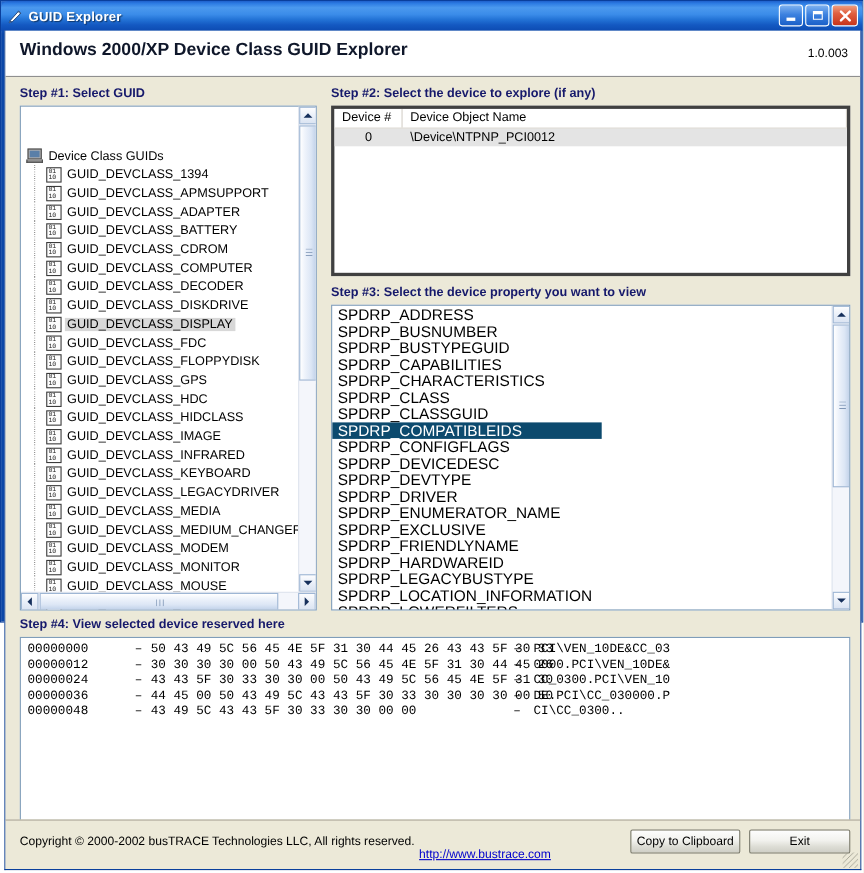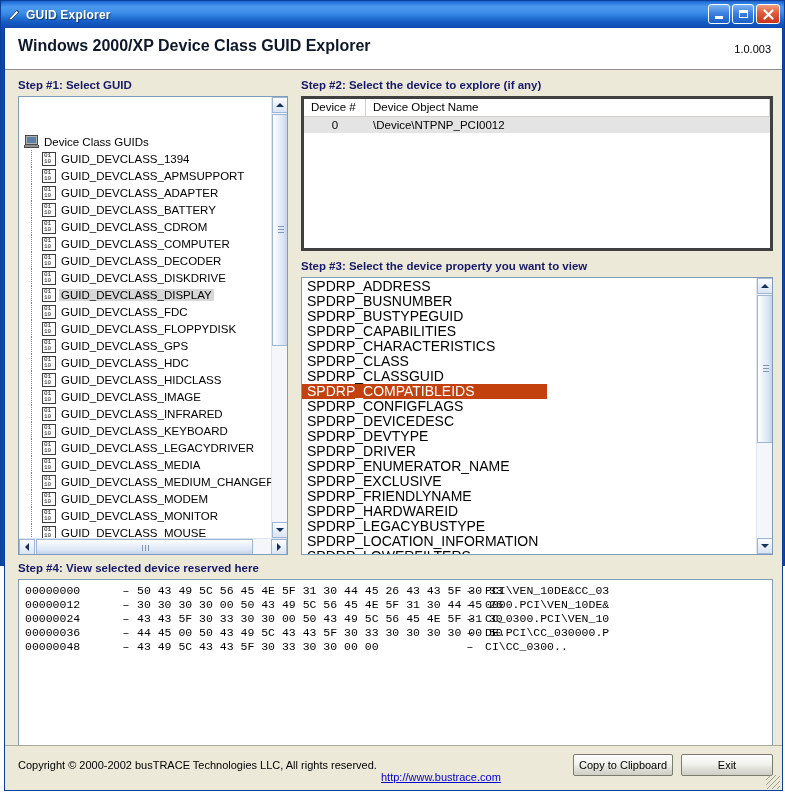--- a/index.html
+++ b/index.html
@@ -323,21 +323,21 @@
   }
   .prop-item {
     height: 15px;
     font-size: 14px;
     color: #000;
     padding-left: 5px;
     white-space: nowrap;
     line-height: 15px;
   }
   .prop-item.sel {
-    background: #c2410c;
+    background: #0c4a6e;
     color: #ffffff;
     width: 245px;
   }
 
   
   #step4-label { left: 13px; top: 492px; }
   #hex-panel {
     position: absolute;
     left: 13px; top: 509px;
     width: 755px; height: 196px;

